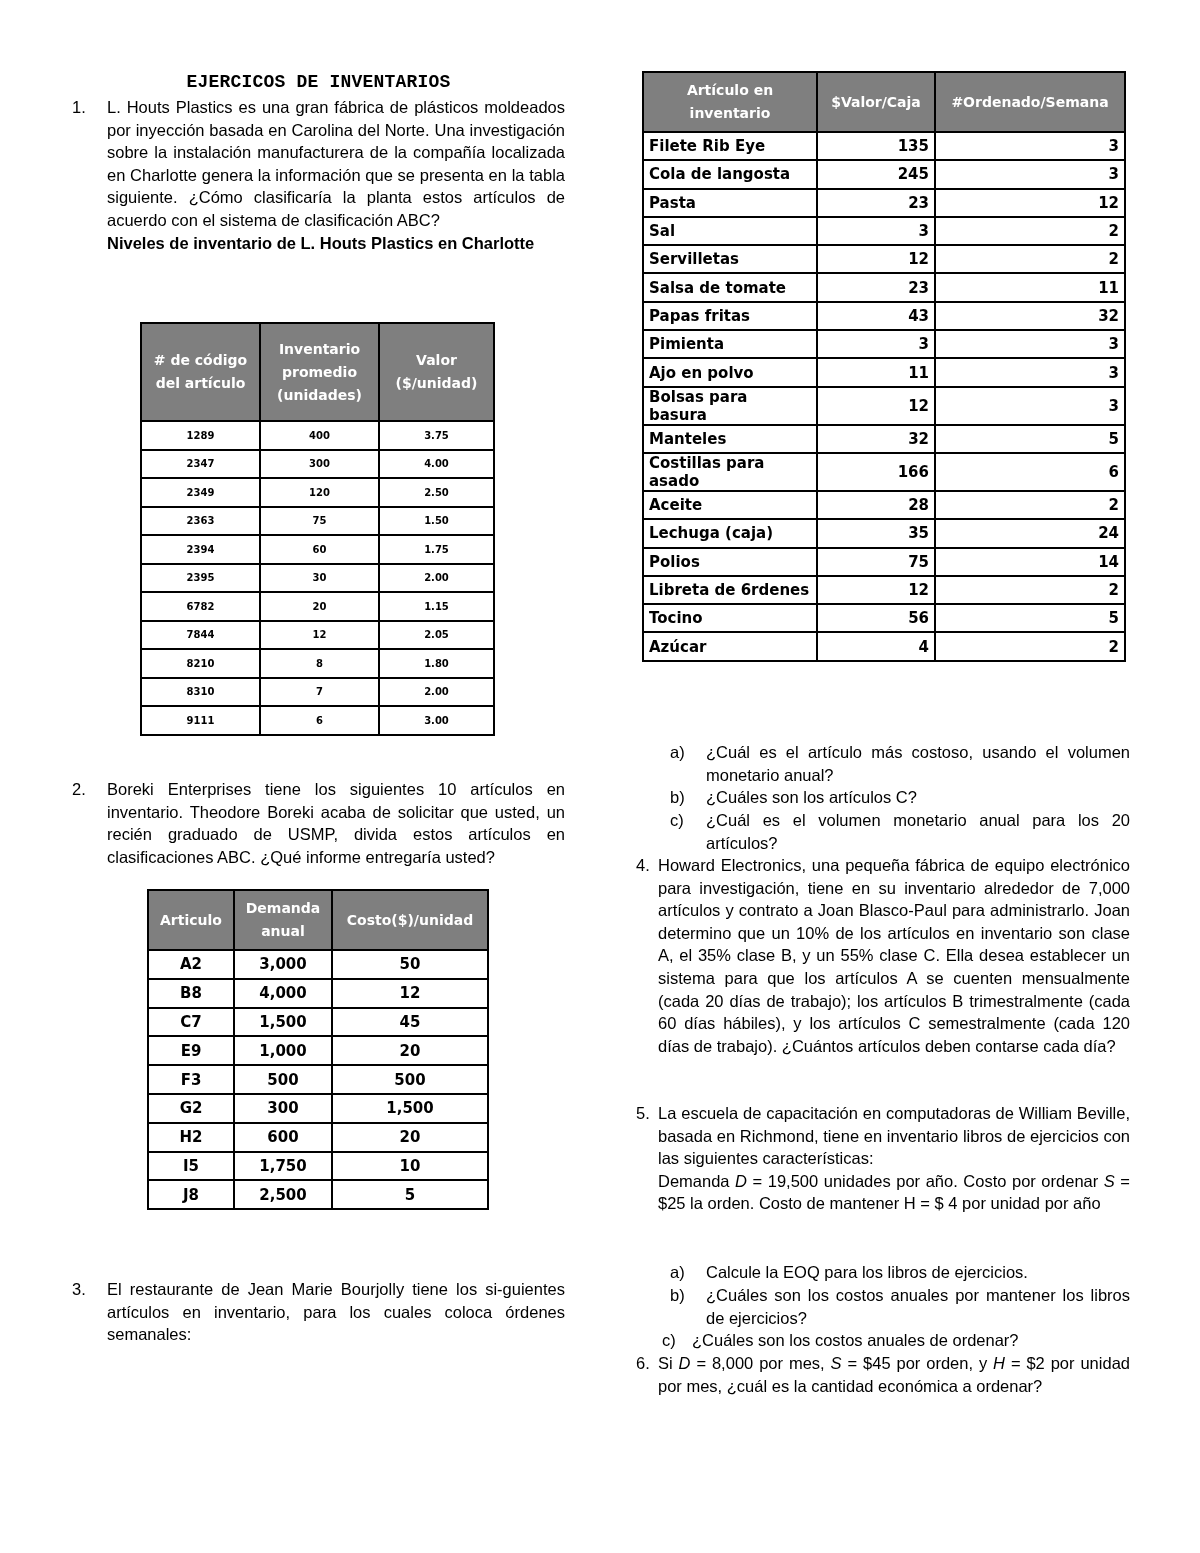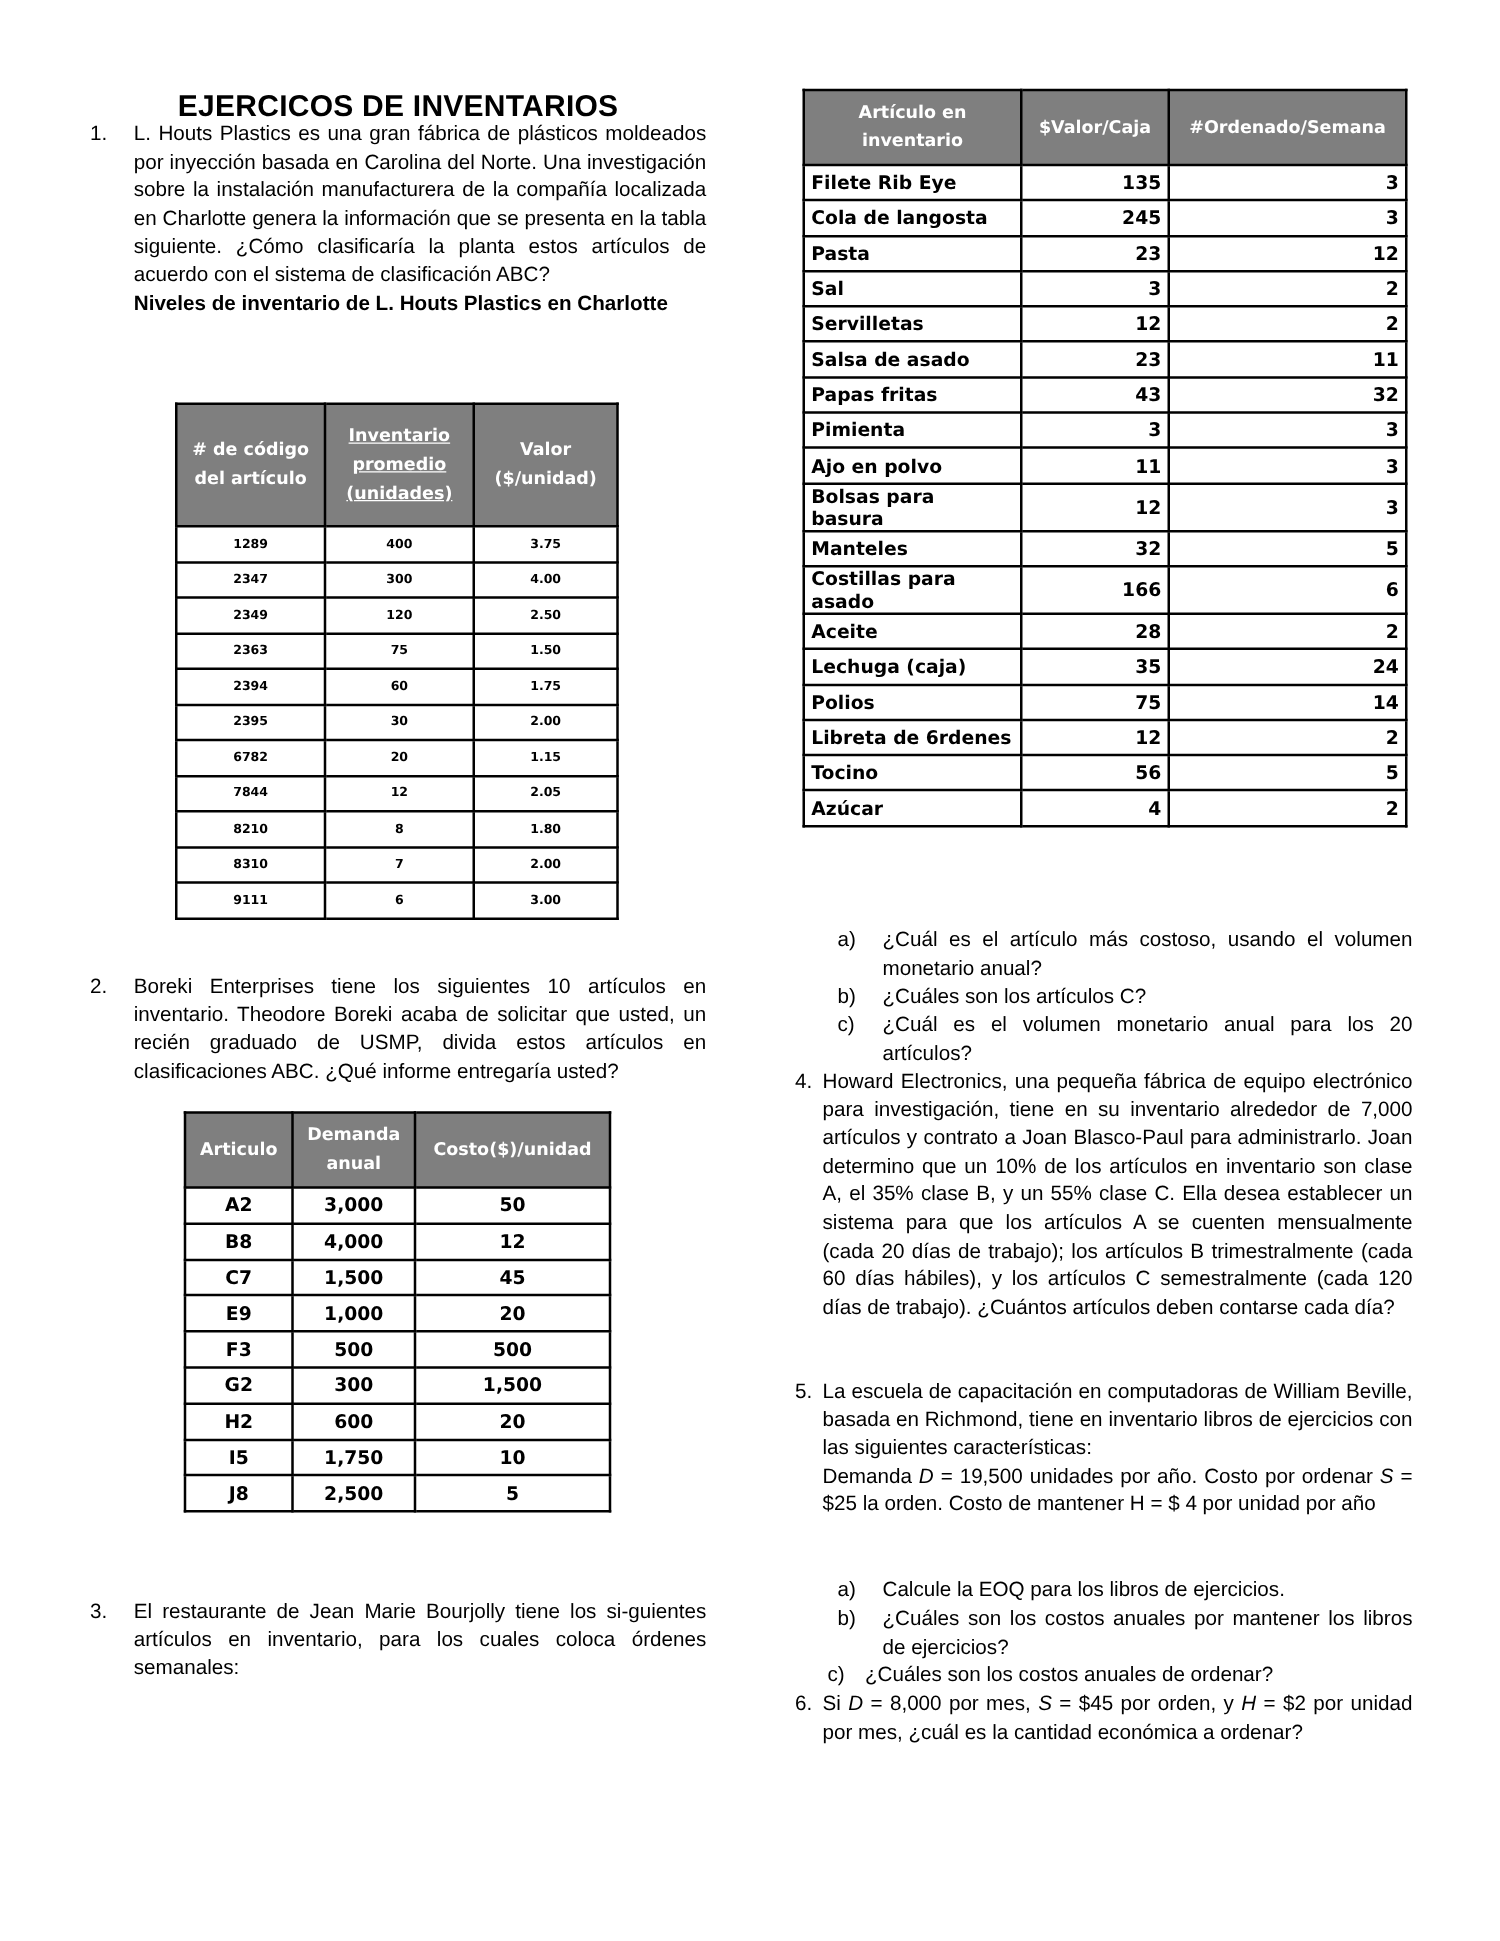--- a/index.html
+++ b/index.html
@@ -1,19 +1,19 @@
 <!DOCTYPE html>
 <html><head>
 <meta charset="utf-8">
 <style>
   html, body { margin: 0; padding: 0; background: #ffffff; }
   body { width: 1200px; height: 1553px; position: relative; overflow: hidden;
          font-family: "Liberation Sans", sans-serif; color: #000; }
   .title { position: absolute; top: 72px; left: 72px; width: 493px; text-align: center;
-           font-weight: bold; font-size: 24px; letter-spacing: 0.2px; }
+           font-weight: bold; font-size: 18px; letter-spacing: 0.2px; font-family: Liberation Mono, monospace; }
   .p { font-size: 16.5px; line-height: 22.6px; text-align: justify; text-align-last: left; }
   .item { position: absolute; }
   .num { position: absolute; left: 0; top: 0; }
   .body { margin-left: 35px; }
   .bold { font-weight: bold; }
   table { border-collapse: collapse; position: absolute; font-family: "DejaVu Sans", sans-serif; }
   table td, table th { border: 2px solid #000; padding: 0 6px; font-size: 14px; }
   th { background: #7f7f7f; color: #fff; font-weight: bold; text-align: center; line-height: 23px; }
   td { font-weight: bold; }
   .t1 td { text-align: center; height: 26.5px; font-size: 10px; }
@@ -34,21 +34,21 @@
 <div class="item p" style="top:96px; left:72px; width:493px;">
   <span class="num">1.</span>
   <div class="body">L. Houts Plastics es una gran fábrica de plásticos moldeados por inyección basada en Carolina del Norte. Una investigación sobre la instalación manufacturera de la compañía localizada en Charlotte genera la información que se presenta en la tabla siguiente. ¿Cómo clasificaría la planta estos artículos de acuerdo con el sistema de clasificación ABC?</div>
   <div class="body bold" style="text-align:left;">Niveles de inventario de L. Houts Plastics en Charlotte</div>
 </div>
 
 <table class="t1" style="top:322px; left:140px; width:355px;">
   <thead>
     <tr style="height:98px;">
       <th style="width:105px;"># de código del artículo</th>
-      <th style="width:105px;text-decoration:underline;">Inventario promedio (unidades)</th>
+      <th style="width:105px;">Inventario promedio (unidades)</th>
       <th>Valor ($/unidad)</th>
     </tr>
   </thead>
   <tbody>
     <tr>
         <td>1289</td>
         <td>400</td>
         <td>3.75</td>
       </tr>
     <tr>
@@ -199,21 +199,21 @@
         <td class="name">Sal</td>
         <td class="val">3</td>
         <td class="val">2</td>
       </tr>
     <tr>
         <td class="name">Servilletas</td>
         <td class="val">12</td>
         <td class="val">2</td>
       </tr>
     <tr>
-        <td class="name">Salsa de asado</td>
+        <td class="name">Salsa de tomate</td>
         <td class="val">23</td>
         <td class="val">11</td>
       </tr>
     <tr>
         <td class="name">Papas fritas</td>
         <td class="val">43</td>
         <td class="val">32</td>
       </tr>
     <tr>
         <td class="name">Pimienta</td>

